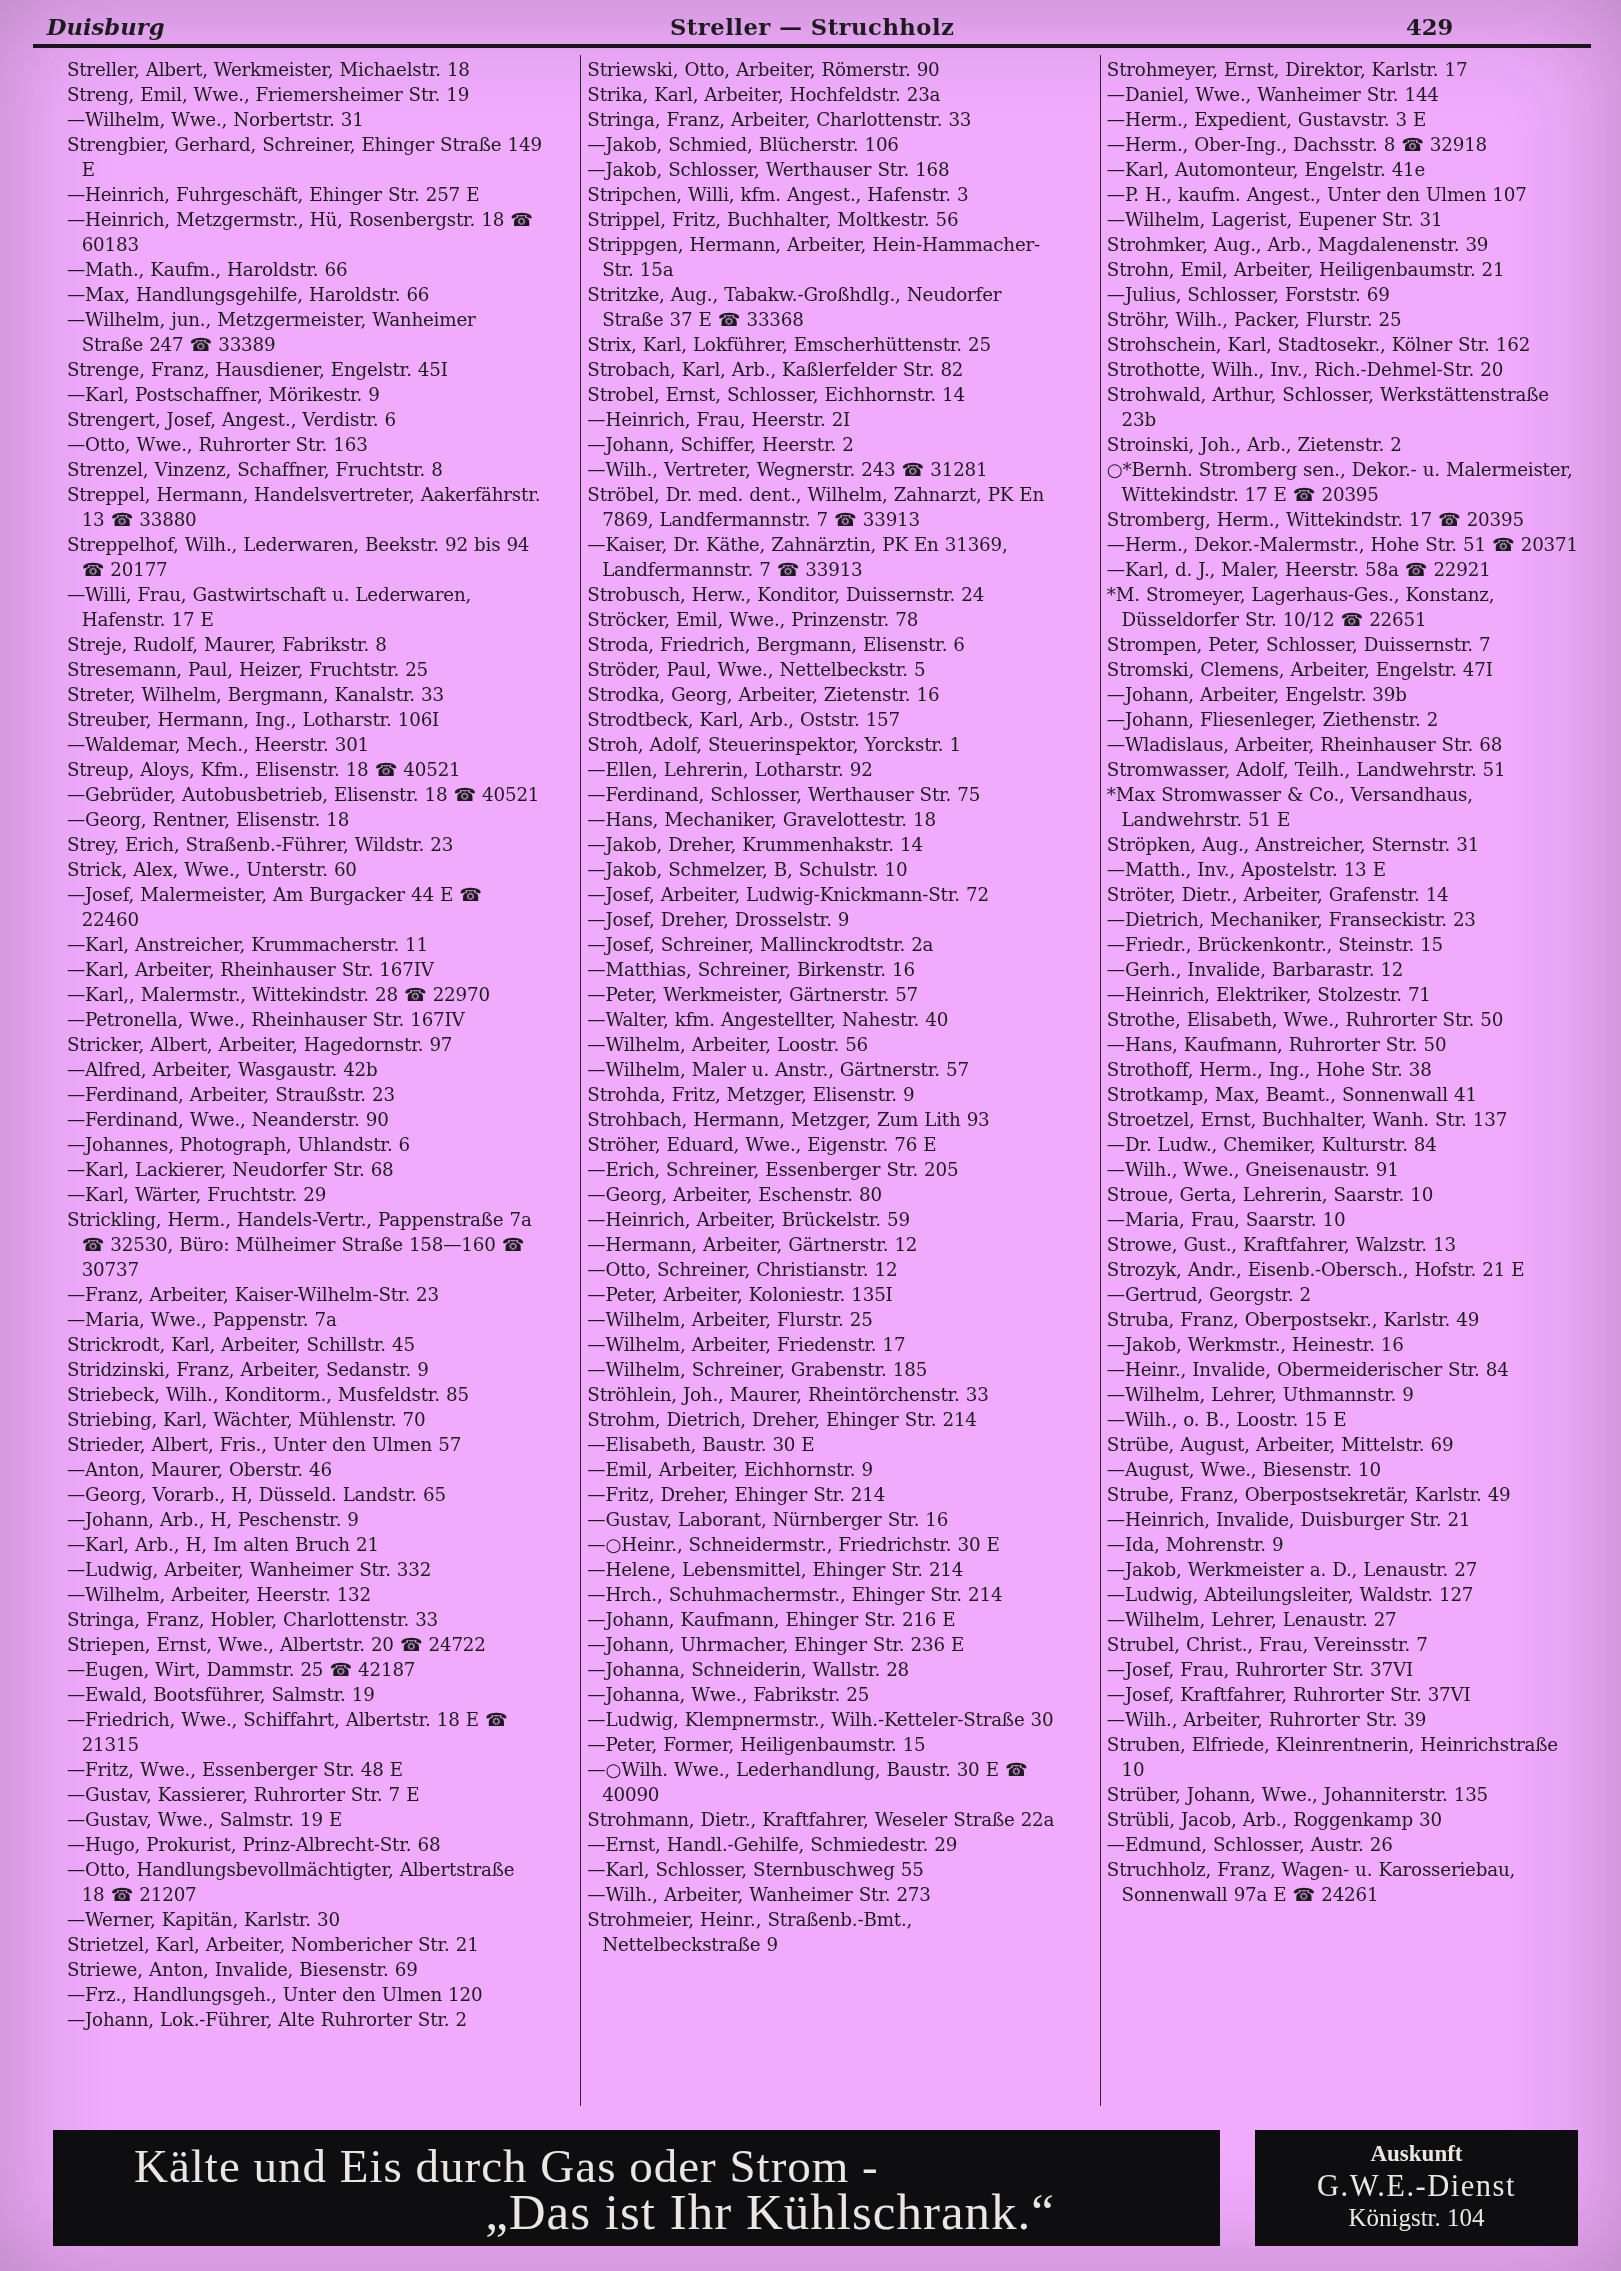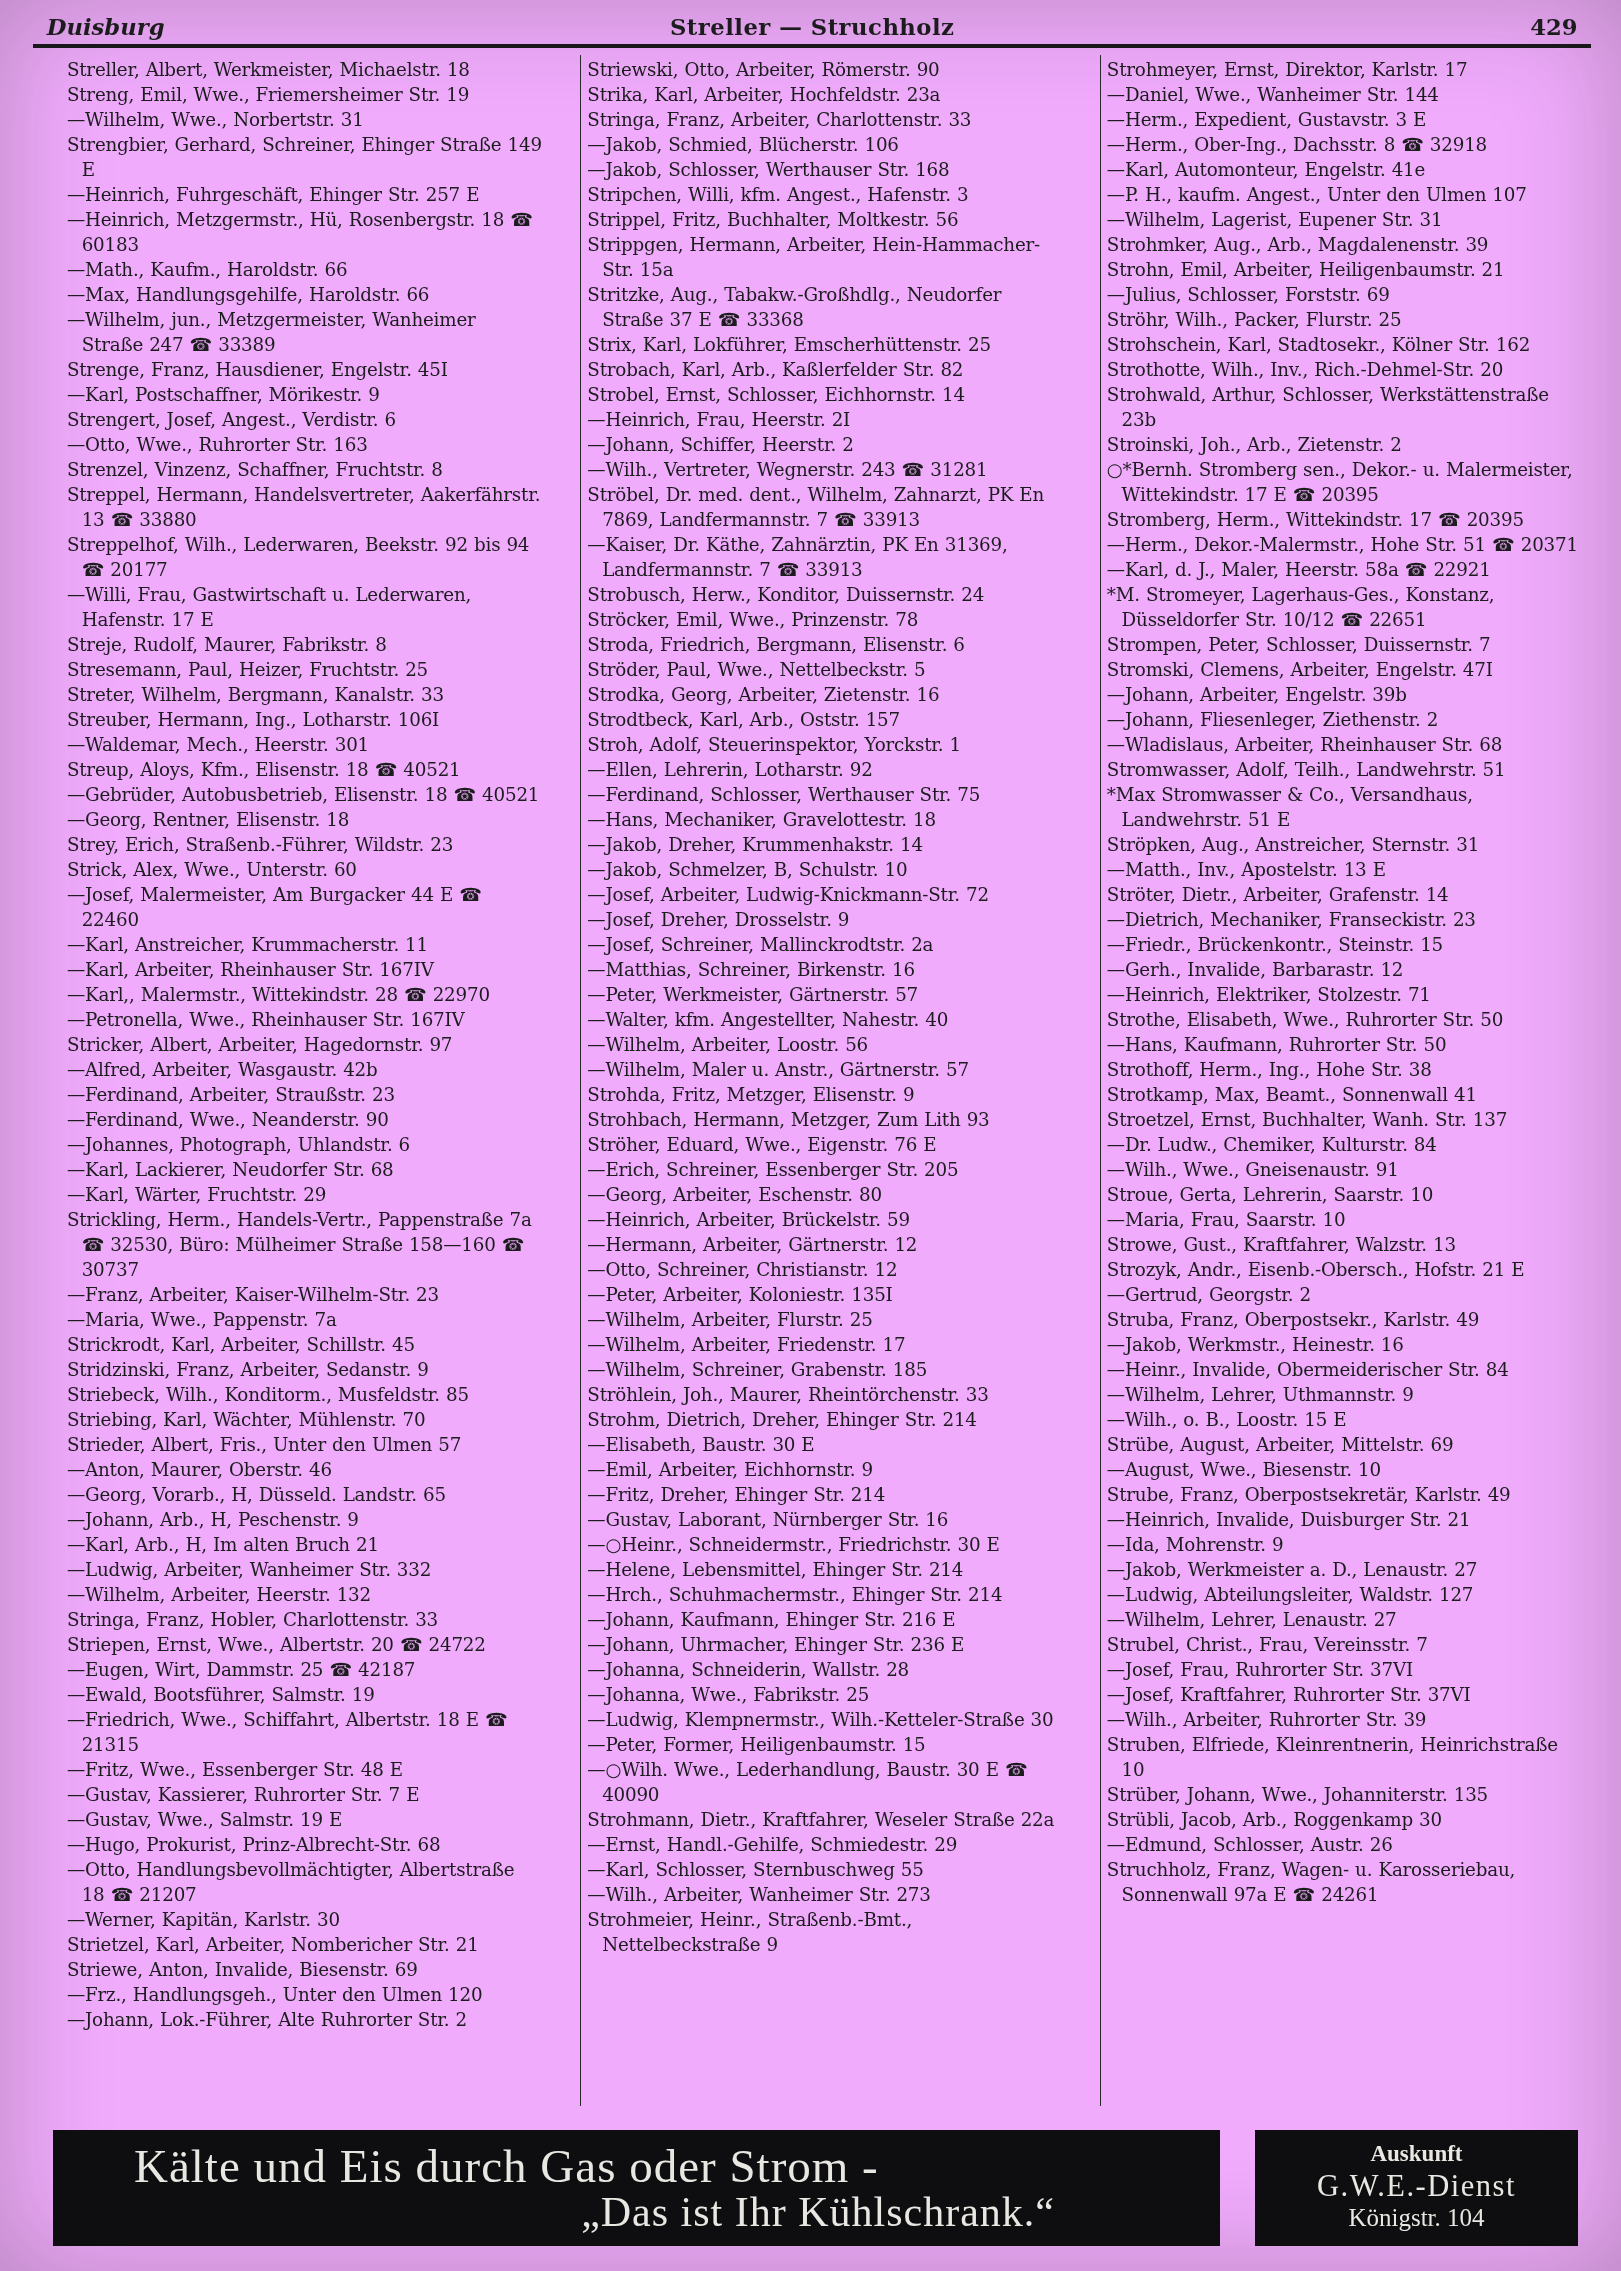--- a/index.html
+++ b/index.html
@@ -8,21 +8,21 @@
   .page {
     position:relative; width:1621px; height:2272px;
     background:#f0abfc; color:#1c1c1e; overflow:hidden;
     box-shadow: inset 0 0 108px rgba(40,38,34,0.28);
     padding: 13.8px 29.6px 0 33px;
   }
   
   .hdr { display:flex; align-items:baseline; font-weight:bold; font-size:22.7px; padding:0 13.8px 3.9px 13.8px; }
   .hdr-left { flex:0 0 296px; text-align:left; font-style:italic; }
   .hdr-center { flex:1; text-align:center; letter-spacing:0.5px; }
-  .hdr-right { flex:0 0 296px; text-align:right; }
+  .hdr-right { flex:0 0 296px; text-align:center; }
   .rule { height:3.9px; background:#18181a; margin-bottom:7.9px; }
   
   .cols { display:flex; height:2051px; overflow:hidden; }
   .col { width:519px; padding:2px 9.9px 0 5.9px;margin-left:28px; }
   .col + .col { border-left:1.5px solid #2a2a2c; }
   .entry {
     font-size:18.3px; line-height:25px; letter-spacing:-0.2px;
     text-indent:-14.8px; padding-left:14.8px;
     word-spacing:0.5px;
   }
@@ -33,21 +33,21 @@
   }
   .boxad-l0 { font-size:26.6px; line-height:31.5px; margin-bottom:4.9px; font-family:"DejaVu Serif", serif; }
   .boxad-l1, .boxad-l2, .boxad-l3 { font-size:16.5px; line-height:22px; }
   
   .ads { position:absolute; left:53px; right:43px; bottom:25.6px; display:flex; gap:35px; }
   .ad-main {
     flex:1; height:116px; background:#0e0e10; color:#e9e7e1;
     font-family:"Liberation Serif", serif; padding-top:12.8px;
   }
   .ad-main-l1 { font-size:47px; line-height:46px; padding-left:81px; letter-spacing:1px; }
-  .ad-main-l2 { font-size:42px; line-height:46px; text-align:right; padding-right:165px; letter-spacing:1px; }
+  .ad-main-l2 { font-size:51px; line-height:46px; text-align:right; padding-right:165px; letter-spacing:1px; }
   .ad-side {
     width:323px; height:116px; background:#0e0e10; color:#e9e7e1;
     font-family:"Liberation Serif", serif; text-align:center; padding-top:9.9px;
   }
   .ad-side-l1 { font-size:23px; line-height:27.6px; font-weight:bold; }
   .ad-side-l2 { font-size:30.5px; line-height:37px; letter-spacing:1.5px; }
   .ad-side-l3 { font-size:25px; line-height:25.6px; }
 </style>
 </head>
 <body>

